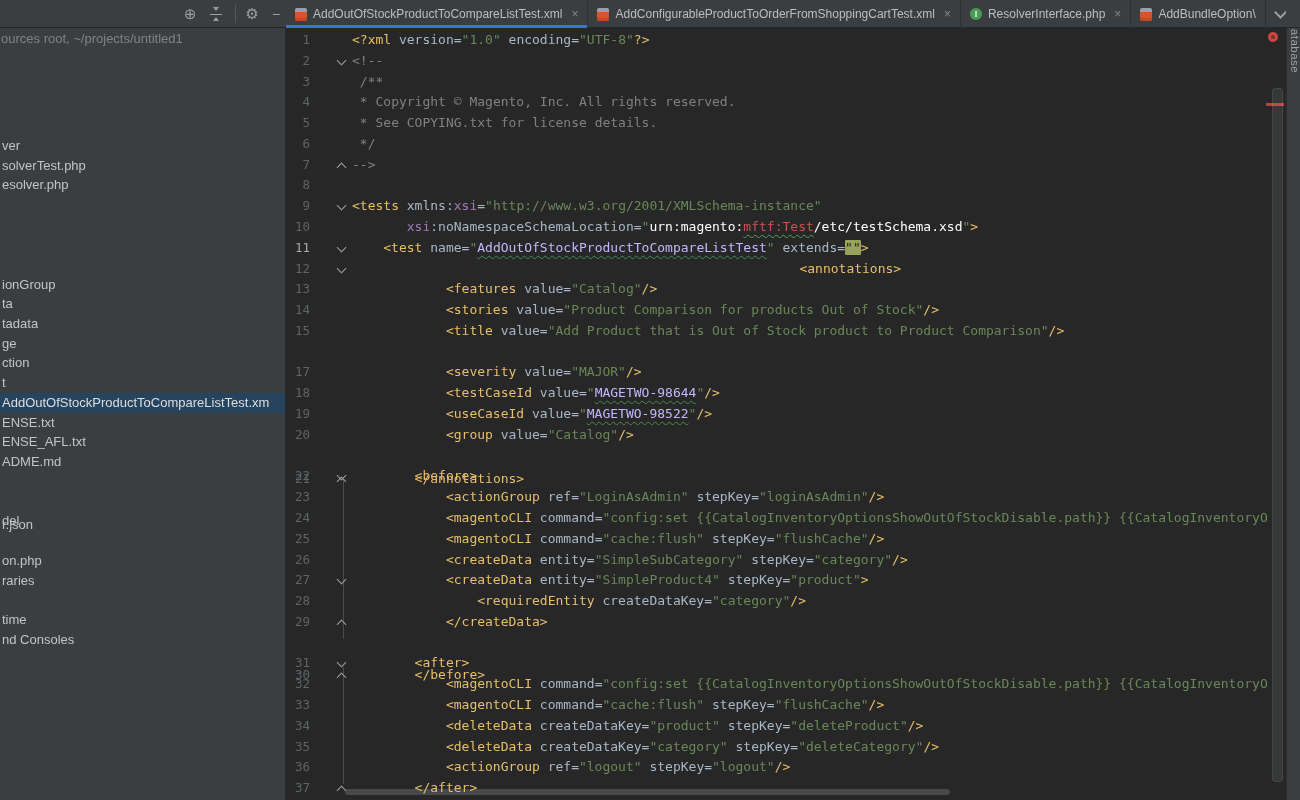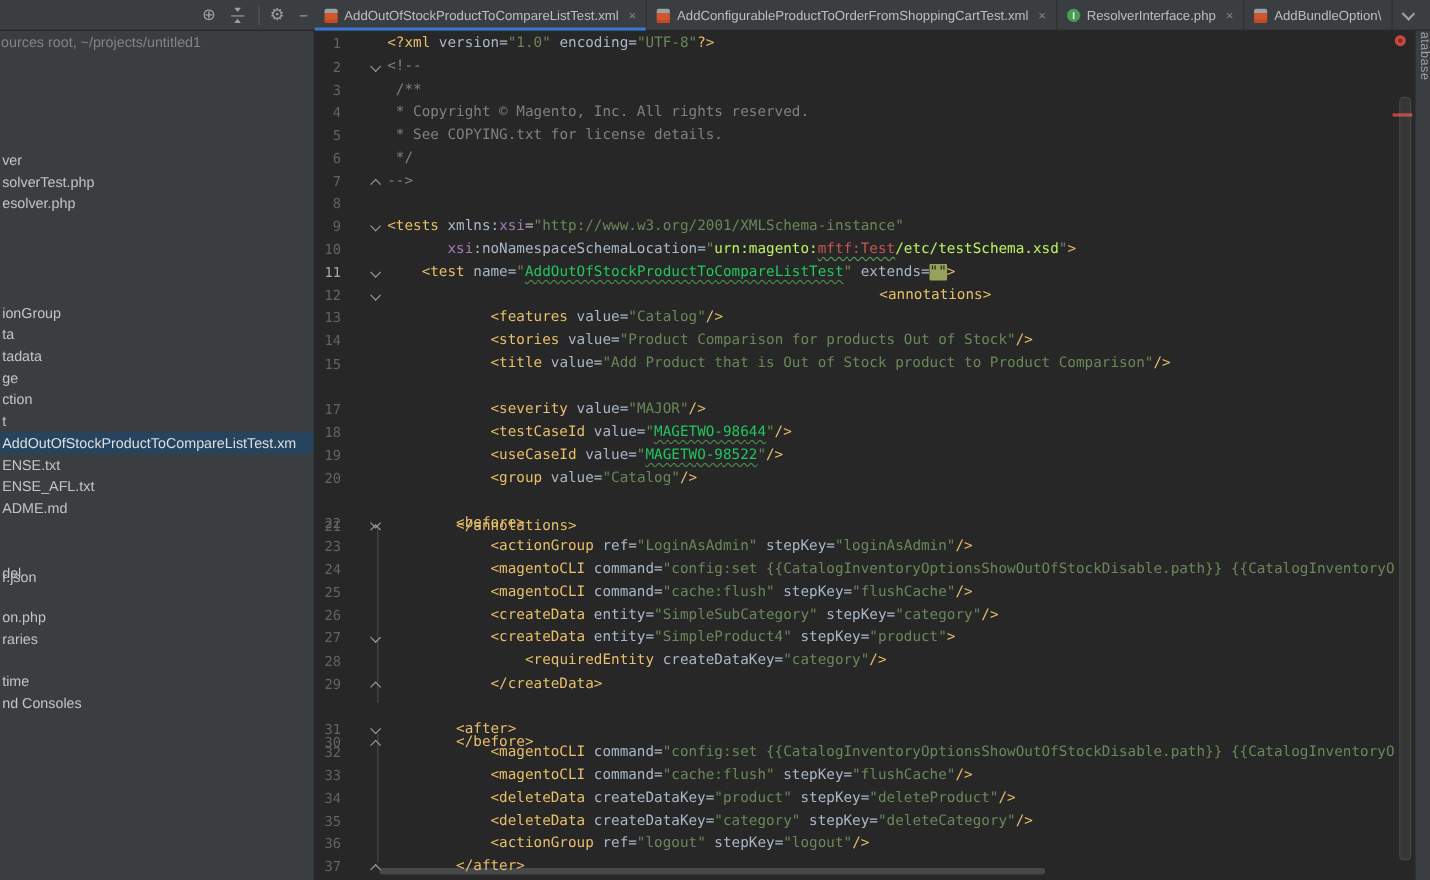--- a/index.html
+++ b/index.html
@@ -45,23 +45,23 @@
   #editor{position:absolute;left:286px;top:28px;width:1000px;height:772px;background:#272727;overflow:hidden}
   .line{position:absolute;left:0;width:100%;height:21px;line-height:20.8px;
         font-family:"DejaVu Sans Mono","Liberation Mono",monospace;font-size:13px;white-space:pre}
   .ln{position:absolute;left:0;top:0;width:24px;text-align:right;color:#5F6467;font-size:12.5px;
       font-family:"DejaVu Sans Mono","Liberation Mono",monospace}
   .line.cur .ln{color:#A6AAAD}
   .fold{position:absolute;left:52px;top:6px;width:12px;height:10px}
   .cdn{width:6px;height:6px;border-left:1.5px solid #9DA0A3;border-bottom:1.5px solid #9DA0A3;transform:rotate(-45deg)}
   .cup{width:6px;height:6px;border-left:1.5px solid #9DA0A3;border-top:1.5px solid #9DA0A3;transform:rotate(45deg);margin-top:3px}
   .code{position:absolute;left:66px;top:0;right:0;overflow:hidden}
-  .t{color:#E8BF6A}.a{color:#A9B7C6}.s{color:#6A8759}.c{color:#808080}.e{color:#bef264}
+  .t{color:#E8BF6A}.a{color:#A9B7C6}.s{color:#6A8759}.c{color:#808080}.e{color:#ffffff}
   .n{color:#A27BB8}.p{color:#A9B7C6}
-  .q{color:#22c55e;text-decoration:underline wavy #4C8B4C 1px;text-underline-offset:3px}
+  .q{color:#c4b5fd;text-decoration:underline wavy #4C8B4C 1px;text-underline-offset:3px}
   .eq{color:#C75450;text-decoration:underline wavy #55A05A 1px;text-underline-offset:3px}
   .h{background:#97A35B;color:#20231F;border-radius:1px}
   .foldline{position:absolute;left:57px;width:1px;background:#4A4D4F}
 
   
   #err-badge{position:absolute;left:982px;top:4px;width:10px;height:10px;border-radius:50%;background:#CB4740}
   #err-badge::after{content:"";position:absolute;left:3px;top:3px;width:4px;height:4px;border-radius:50%;background:#7E2B27}
   #stripe-err{position:absolute;left:980px;top:75px;width:18px;height:3px;background:#B8423C}
   #vthumb{position:absolute;left:986px;top:60px;width:9px;height:692px;background:rgba(190,195,200,0.10);
           border:1px solid rgba(190,195,200,0.12);border-radius:4px}

